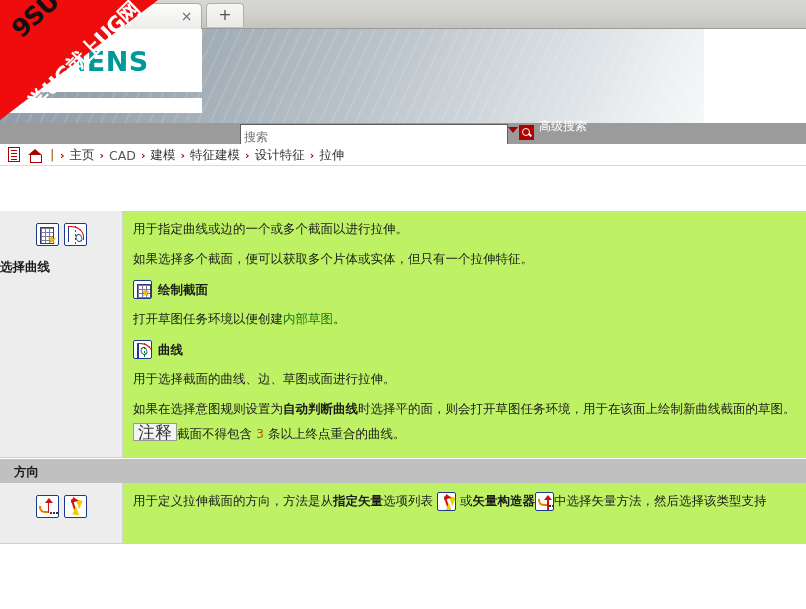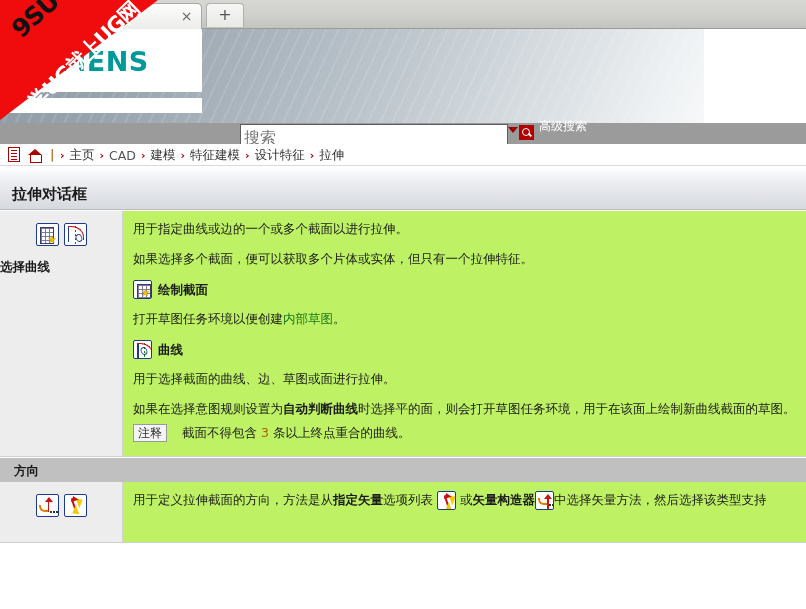--- a/index.html
+++ b/index.html
@@ -71,21 +71,21 @@
   }
 
   
   .searchrow {
     position: absolute; left: 0; top: 123px; width: 806px; height: 21px;
     background: #9b9b9b;
   }
   .searchbox {
     position: absolute; left: 240px; top: 124px; width: 268px; height: 17px;
     background: #ffffff; border: 1px solid #5d5d5d;
-    font-size: 16px; color: #111; padding: 12px 3px; line-height: 15px;
+    font-size: 12px; color: #111; padding: 12px 3px; line-height: 15px;
     font-family: "DejaVu Sans", "Liberation Sans", sans-serif;
   }
   .search-drop {
     position: absolute; left: 508px; top: 127px;
     width: 0; height: 0;
     border-left: 5px solid transparent; border-right: 5px solid transparent;
     border-top: 6px solid #a00000; cursor: pointer;
   }
   .search-ico {
     position: absolute; left: 519px; top: 125px; width: 15px; height: 15px;
@@ -180,21 +180,21 @@
   p.para.last { margin-bottom: 4px; }
   .sub-head {
     display: flex; align-items: center; gap: 6px;
     margin: 0 0 10px 0; font-size: 12.5px; font-weight: bold; color: #1a1a1a;
   }
   .link-green { color: #1a7a1a; }
   .bold { font-weight: bold; }
   .num-orange { color: #b06000; }
   .note-tag {
     display: inline-block; border: 1px solid #999; background: #f4f4f4;
-    padding: 0px 4px; font-size: 12px; color: #333; margin-right: 15px;
+    padding: 0px 4px; font-size: 17px; color: #333; margin-right: 0;
     line-height: 16px;
   }
 
   
   .gico {
     position: relative; display: inline-block;
     width: 23px; height: 23px; vertical-align: middle;
     background: #ffffff; border: 1px solid #1b3a8c; border-radius: 2px;
     overflow: hidden; cursor: pointer;
   }
@@ -346,23 +346,20 @@
       <span class="crumb-link">建模</span>
       <span class="chev">›</span>
       <span class="crumb-link">特征建模</span>
       <span class="chev">›</span>
       <span class="crumb-link">设计特征</span>
       <span class="chev">›</span>
       <span class="crumb-link last">拉伸</span>
     </div>
   </div>
 
-  <div class="titlebar">
-    <div class="pagetitle">拉伸对话框</div>
-  </div>
 
   <div class="content">
 
     <div class="sec-body">
       <div class="sec-left">
         <div class="left-icons">
           <span class="gico ic-sketch"></span>
           <span class="gico ic-curve">
               <i></i>
               <b></b>

